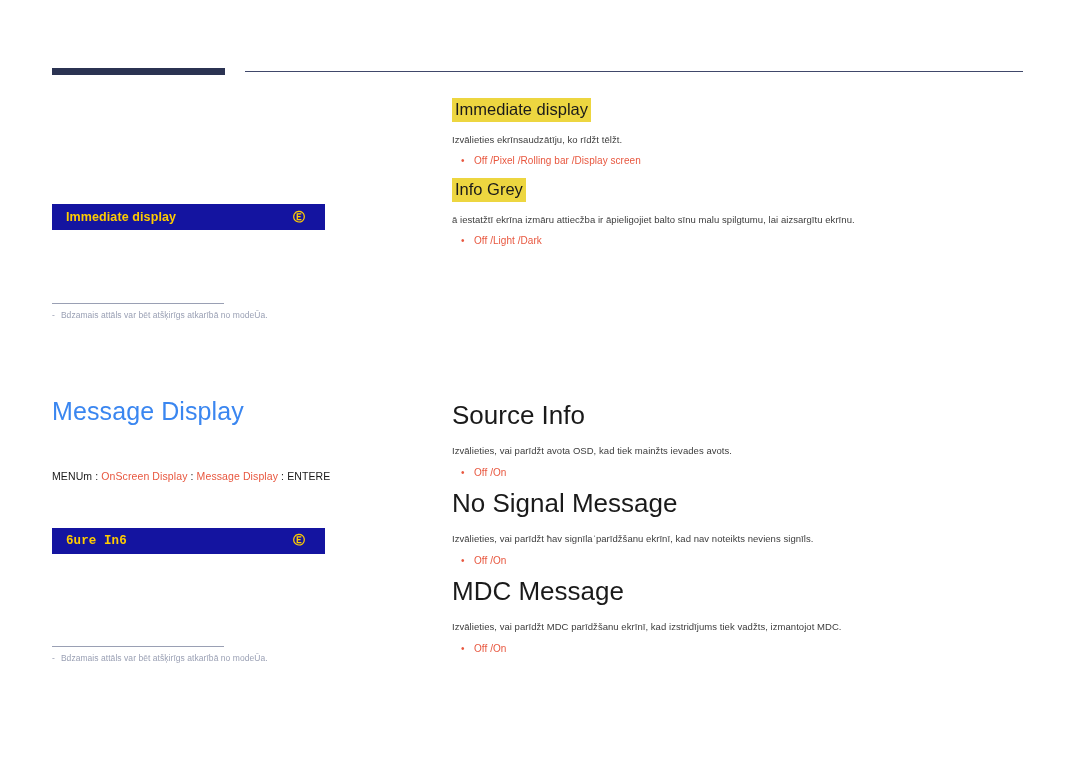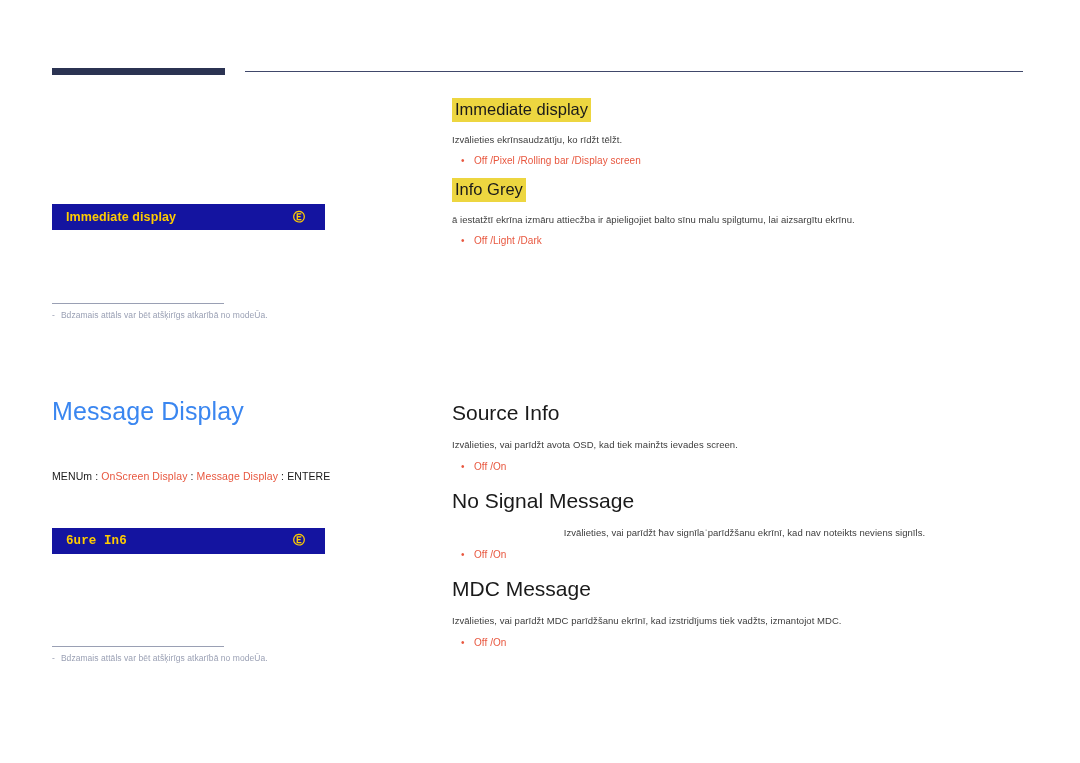--- a/index.html
+++ b/index.html
@@ -125,21 +125,21 @@
     background: #edd640;
     color: #1a1a1a;
     font-size: 16.5px;
     line-height: 1.25;
     padding: 1px 3px 2px 3px;
     letter-spacing: 0;
   }
   .topic-title-plain {
     display: block;
     color: #1a1a1a;
-    font-size: 21px;
+    font-size: 26px;
     line-height: 1.2;
     letter-spacing: 0;
     font-weight: normal;
   }
   .topic-desc {
     font-size: 9.5px;
     color: #3c3c3c;
     line-height: 1.35;
     letter-spacing: .05px;
   }
@@ -231,30 +231,30 @@
     <div><span class="topic-title-hl">Info Grey</span></div>
     <div class="topic-desc" style="margin-top:12px;">ā iestatžtī ekrīna izmāru attiecžba ir āpieligojiet balto sīnu malu spilgtumu, lai aizsargītu ekrīnu.</div>
     <div class="topic-options" style="margin-top:9px;">
       <span class="bullet">•</span>
       <span class="opts">Off /Light /Dark</span>
     </div>
   </div>
 
   <div class="topic" style="position:absolute; left:0px; top:310px; width:585px;">
     <span class="topic-title-plain">Source Info</span>
-    <div class="topic-desc" style="margin-top:14px;">Izvālieties, vai parīdžt avota OSD, kad tiek mainžts ievades screen.</div>
+    <div class="topic-desc" style="margin-top:14px;">Izvālieties, vai parīdžt avota OSD, kad tiek mainžts ievades avots.</div>
     <div class="topic-options" style="margin-top:9px;">
       <span class="bullet">•</span>
       <span class="opts">Off /On</span>
     </div>
   </div>
 
   <div class="topic" style="position:absolute; left:0px; top:398px; width:585px;">
     <span class="topic-title-plain">No Signal Message</span>
-    <div class="topic-desc" style="margin-top:14px;text-align:center;">Izvālieties, vai parīdžt ħav signīlaˈparīdžšanu ekrīnī, kad nav noteikts neviens signīls.</div>
+    <div class="topic-desc" style="margin-top:14px;">Izvālieties, vai parīdžt ħav signīlaˈparīdžšanu ekrīnī, kad nav noteikts neviens signīls.</div>
     <div class="topic-options" style="margin-top:9px;">
       <span class="bullet">•</span>
       <span class="opts">Off /On</span>
     </div>
   </div>
 
   <div class="topic" style="position:absolute; left:0px; top:486px; width:585px;">
     <span class="topic-title-plain">MDC Message</span>
     <div class="topic-desc" style="margin-top:14px;">Izvālieties, vai parīdžt MDC parīdžšanu ekrīnī, kad izstridījums tiek vadžts, izmantojot MDC.</div>
     <div class="topic-options" style="margin-top:9px;">

